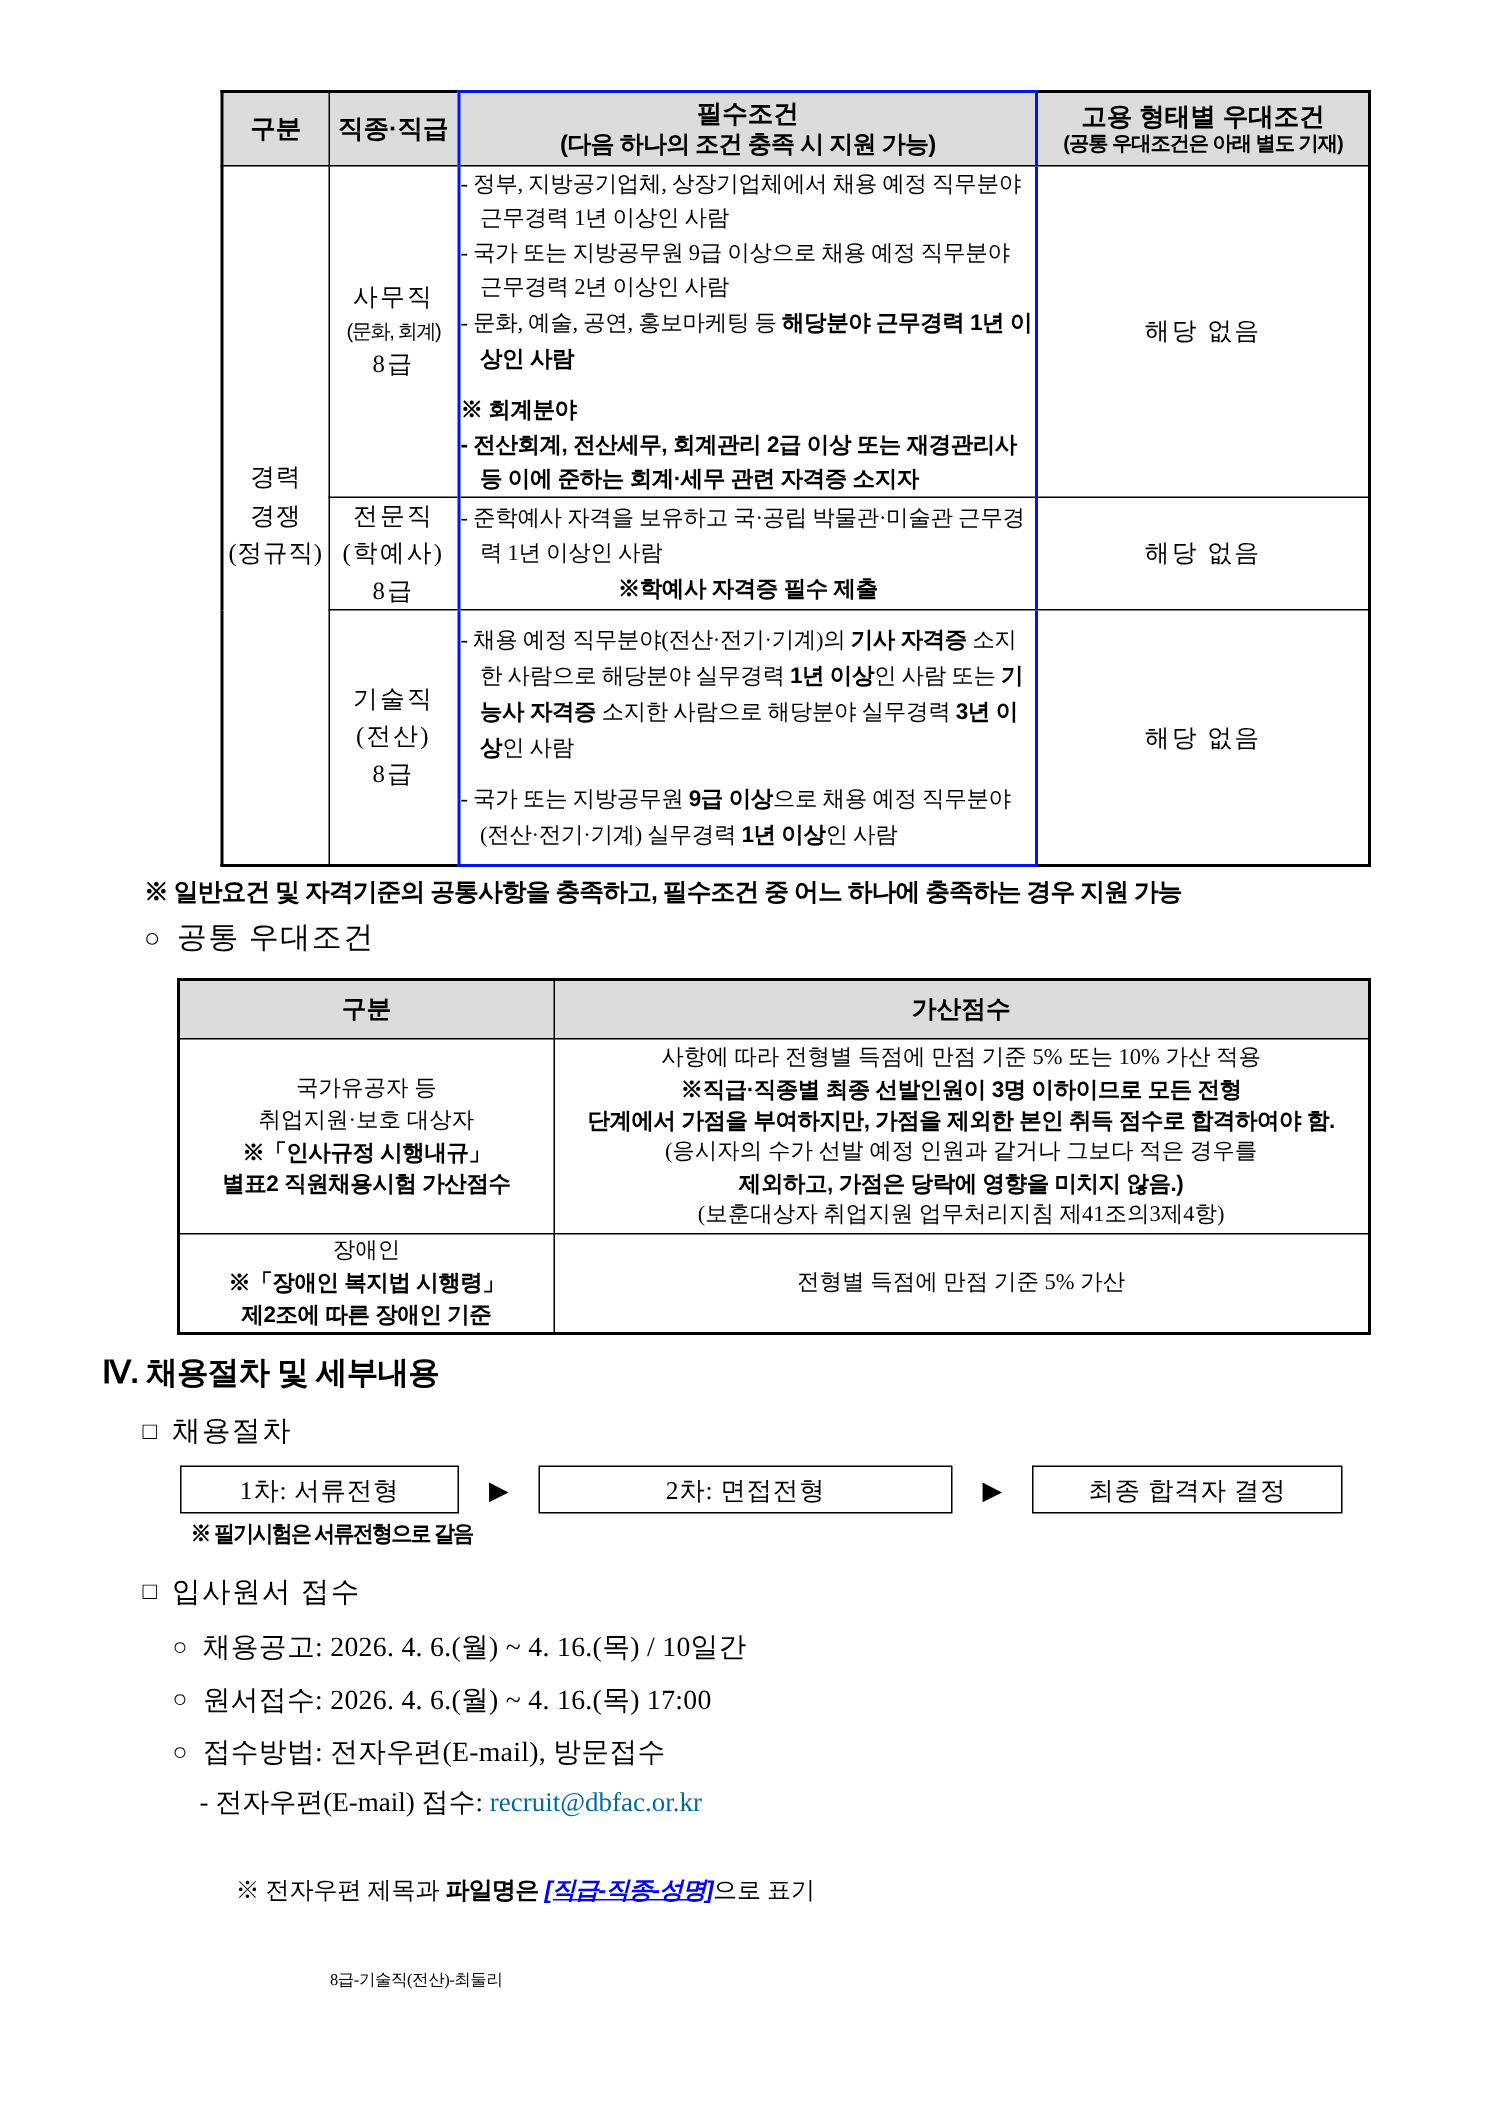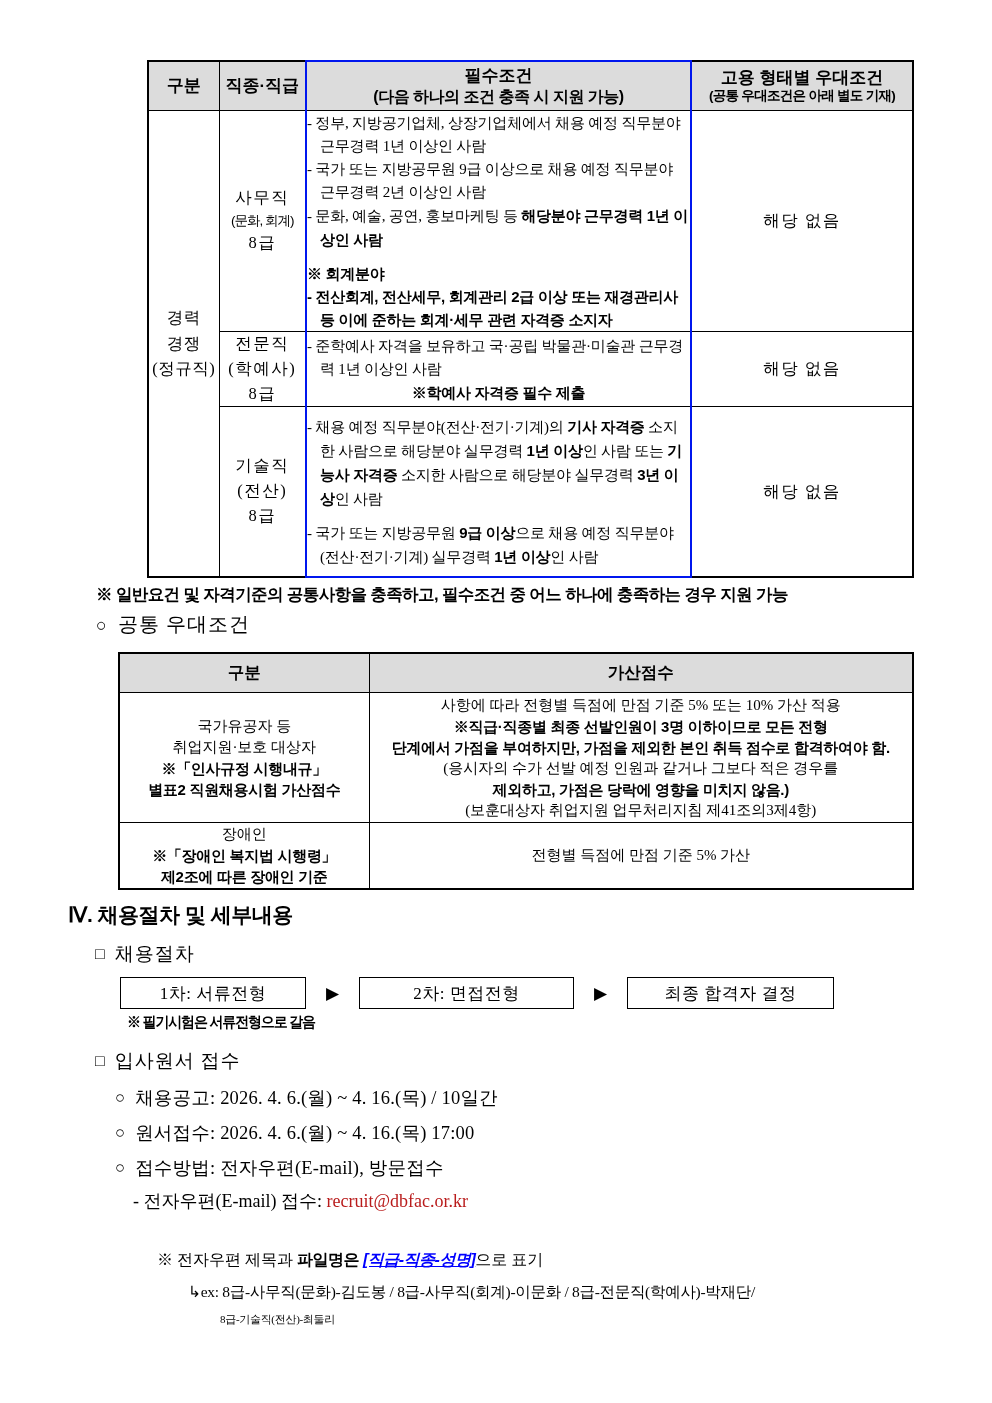--- a/index.html
+++ b/index.html
@@ -1,20 +1,20 @@
 <!DOCTYPE html>
 <html><head>
 <meta charset="utf-8">
 <style>
   html,body{margin:0;padding:0;background:#fff;}
   .page{position:relative;width:992px;height:1403px;background:#ffffff;color:#000;
         font-family:"Liberation Serif", serif;overflow:hidden;}
   .b{font-family:"Liberation Sans", sans-serif;font-weight:bold;letter-spacing:-0.3px;}
   .blue{color:#0000ff;}
-  .purple{color:#b91c1c;}
+  .purple{color:#0369a1;}
   .u{text-decoration:underline;font-style:italic;}
 
   
   table{border-collapse:collapse;table-layout:fixed;}
   .t1{position:absolute;left:147px;top:60px;width:765px;border:2px solid #000;}
   .t1 th,.t1 td{border:1.5px solid #000;vertical-align:middle;padding:0;}
   .t1 thead th{background:#dcdcdc;font-family:"Liberation Sans",sans-serif;
                font-size:17px;font-weight:bold;height:48px;line-height:1.25;}
   .hsub{font-size:16px;letter-spacing:-0.5px;}
   .hsub4{font-size:13.5px;letter-spacing:-0.7px;white-space:nowrap;}
@@ -50,21 +50,21 @@
   
   .s4title{position:absolute;left:68px;top:901px;font-family:"Liberation Sans",sans-serif;
            font-size:21px;font-weight:bold;letter-spacing:-0.5px;}
   .subhead{position:absolute;font-size:19px;letter-spacing:1px;}
   .subhead .mk{font-size:16px;margin-right:9px;position:relative;top:-1px;}
   .proc{left:95px;top:941px;} .apply{left:95px;top:1048px;}
 
   .flow{position:absolute;left:120px;top:977px;display:flex;align-items:center;}
   .fbox{height:32px;border:1.6px solid #000;display:flex;align-items:center;justify-content:center;
         font-size:17px;letter-spacing:0.5px;background:#fff;box-sizing:border-box;}
-  .fb1{width:186px;} .fb2{width:215px;} .fb3{width:207px;}
+  .fb1{width:186px;} .fb2{width:276px;} .fb3{width:207px;}
   .farr{width:53px;text-align:center;font-size:17px;font-family:"Liberation Sans",sans-serif;}
   .flownote{position:absolute;left:127px;top:1013px;font-family:"Liberation Sans",sans-serif;
             font-size:15px;font-weight:600;letter-spacing:-1.2px;transform:scaleX(0.93);transform-origin:left top;}
 
   .item{position:absolute;left:115px;font-size:18.5px;letter-spacing:0.2px;}
   .item .mk{font-size:16.5px;margin-right:10px;position:relative;top:-1px;}
   .it0{top:1085px;} .it1{top:1120px;} .it2{top:1155px;}
 
   .emailline{position:absolute;left:133px;top:1189px;font-size:18px;}
   .n1{position:absolute;left:157px;top:1221px;font-size:16px;}
@@ -224,16 +224,15 @@
 
   <div class="emailline">
     <span>- 전자우편(E-mail) 접수: </span><span class="purple">recruit@dbfac.or.kr</span>
   </div>
 
 
   <div class="n2">
     <span>※ 전자우편 제목과 </span><span class="b">파일명은 </span><span class="b blue u">[직급-직종-성명]</span><span>으로 표기</span>
   </div>
 
-  <div class="ex1">↳ex: 8급-사무직(문화)-김도봉 / 8급-사무직(회계)-이문화 / 8급-전문직(학예사)-박재단/</div>
   <div class="ex2">8급-기술직(전산)-최둘리</div>
 
 </div>
 
 </body></html>

